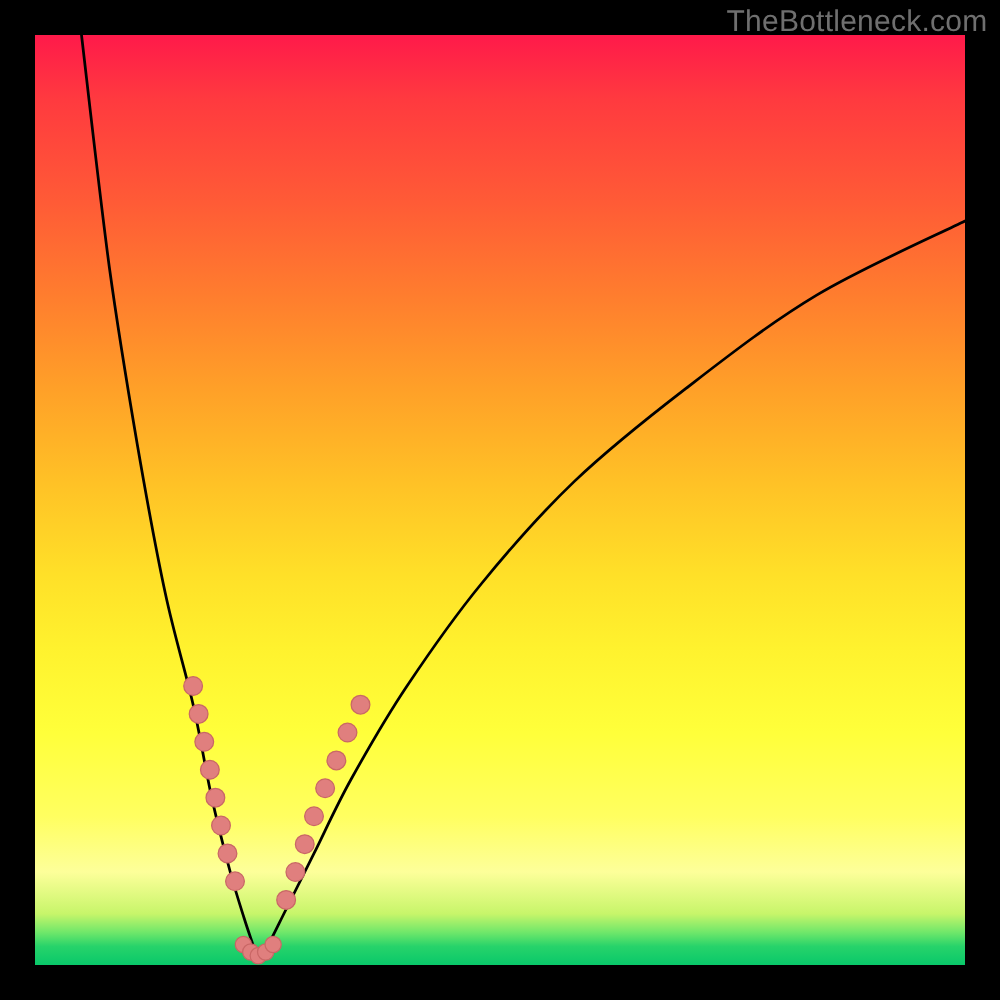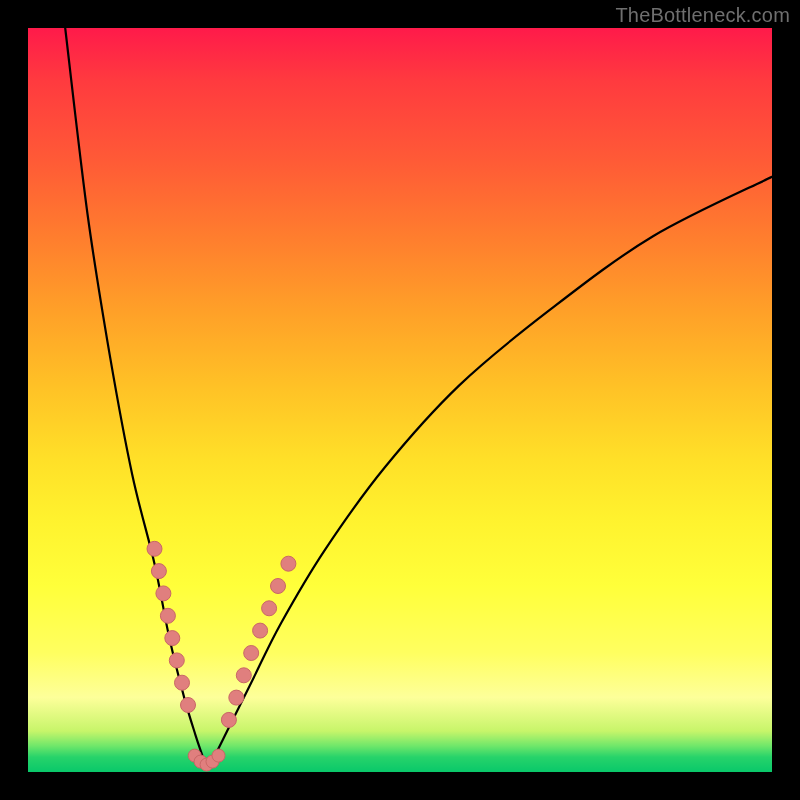--- a/index.html
+++ b/index.html
@@ -15,21 +15,21 @@
     position: relative;
     width: 800px;
     height: 800px;
     background: #000;
   }
   .watermark {
     position: absolute;
     top: 4px;
     right: 10px;
     color: #6f6f6f;
-    font-size: 20px;
+    font-size: 24px;
     font-weight: 500;
     letter-spacing: 0.2px;
     z-index: 10;
   }
   .plot-frame {
     position: absolute;
     left: 28px;
     top: 28px;
     width: 744px;
     height: 744px;

